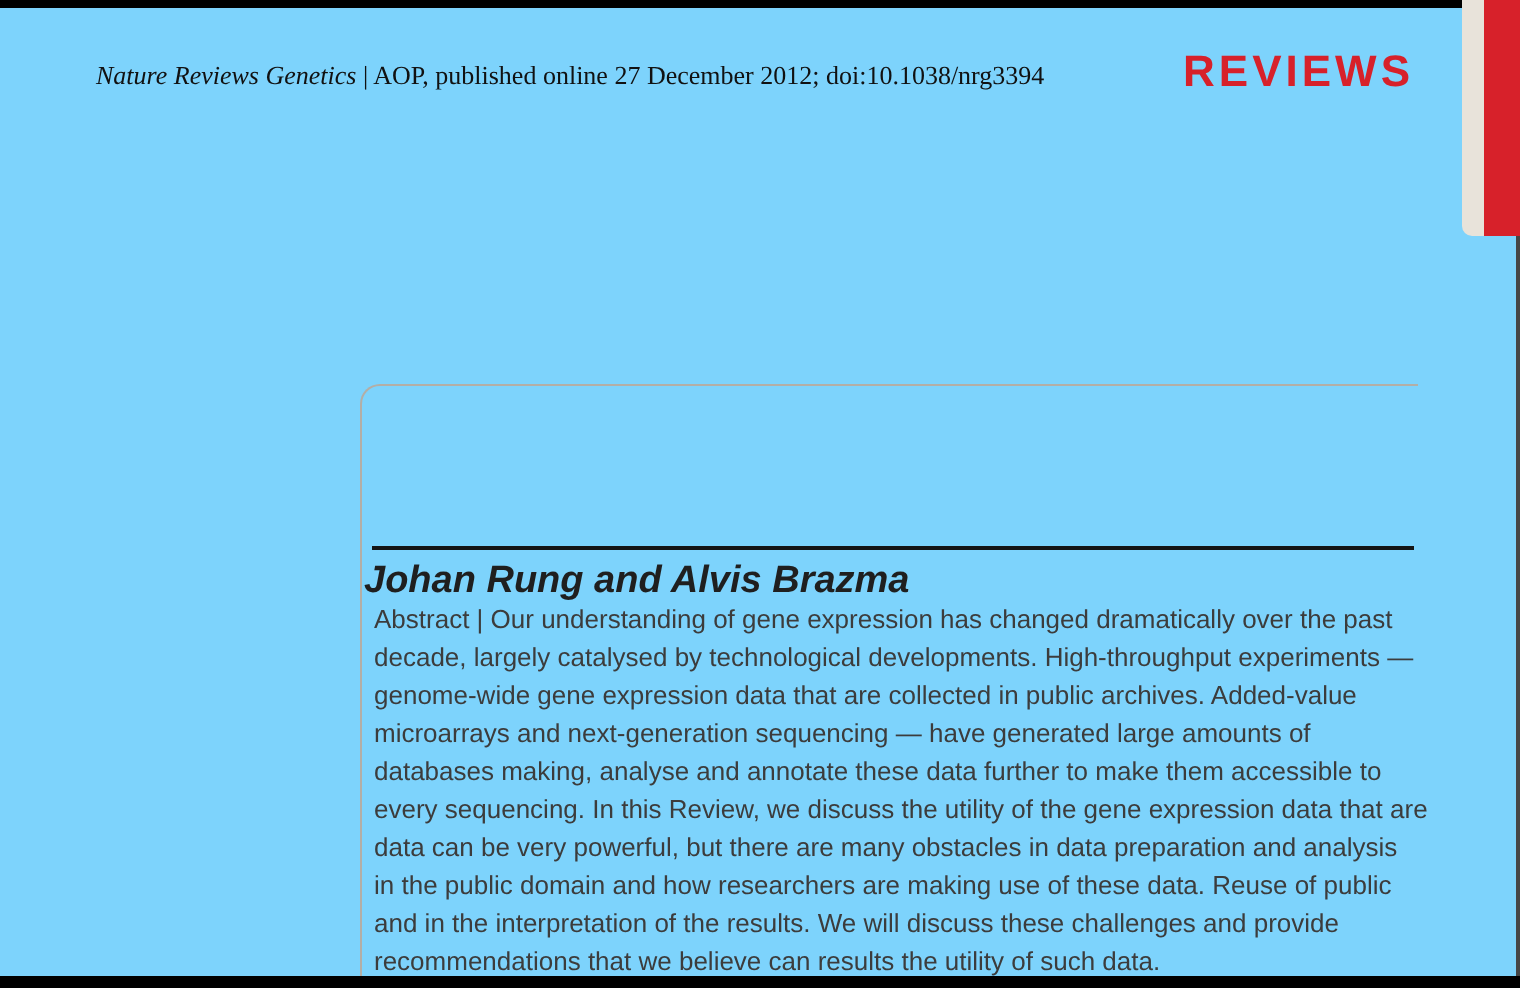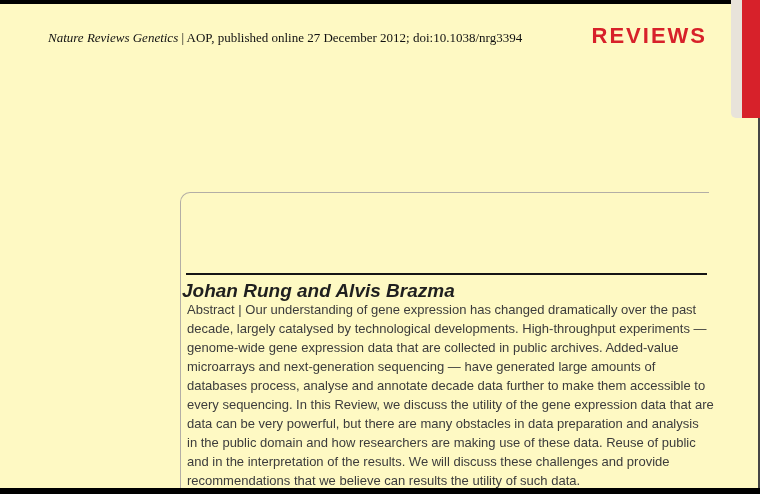--- a/index.html
+++ b/index.html
@@ -1,21 +1,21 @@
 <!DOCTYPE html>
 <html><head>
 <meta charset="utf-8">
 <style>
   html, body { margin: 0; padding: 0; background: #ffffff; }
 
   .frame {
     position: relative;
     width: 760px;
     height: 494px;
-    background: #fef9c3;
+    background: #7dd3fc;
     overflow: hidden;
     font-family: "Liberation Sans", sans-serif;
   }
 
   
   .topbar {
     position: absolute; left: 0; top: 0;
     width: 731px; height: 4px; background: #000000;
   }
   .bottombar {
@@ -121,21 +121,21 @@
 
   <div class="title-rule"></div>
 
   <div class="byline">Johan Rung and Alvis Brazma</div>
 
   <div class="abstract">
     <div class="abs-line">Abstract | Our understanding of gene expression has changed dramatically over the past</div>
     <div class="abs-line">decade, largely catalysed by technological developments. High-throughput experiments —</div>
     <div class="abs-line">genome-wide gene expression data that are collected in public archives. Added-value</div>
     <div class="abs-line">microarrays and next-generation sequencing — have generated large amounts of</div>
-    <div class="abs-line">databases process, analyse and annotate decade data further to make them accessible to</div>
+    <div class="abs-line">databases making, analyse and annotate these data further to make them accessible to</div>
     <div class="abs-line">every sequencing. In this Review, we discuss the utility of the gene expression data that are</div>
     <div class="abs-line">data can be very powerful, but there are many obstacles in data preparation and analysis</div>
     <div class="abs-line">in the public domain and how researchers are making use of these data. Reuse of public</div>
     <div class="abs-line">and in the interpretation of the results. We will discuss these challenges and provide</div>
     <div class="abs-line">recommendations that we believe can results the utility of such data.</div>
   </div>
 
   <div class="bottombar"></div>
 
 </div>

